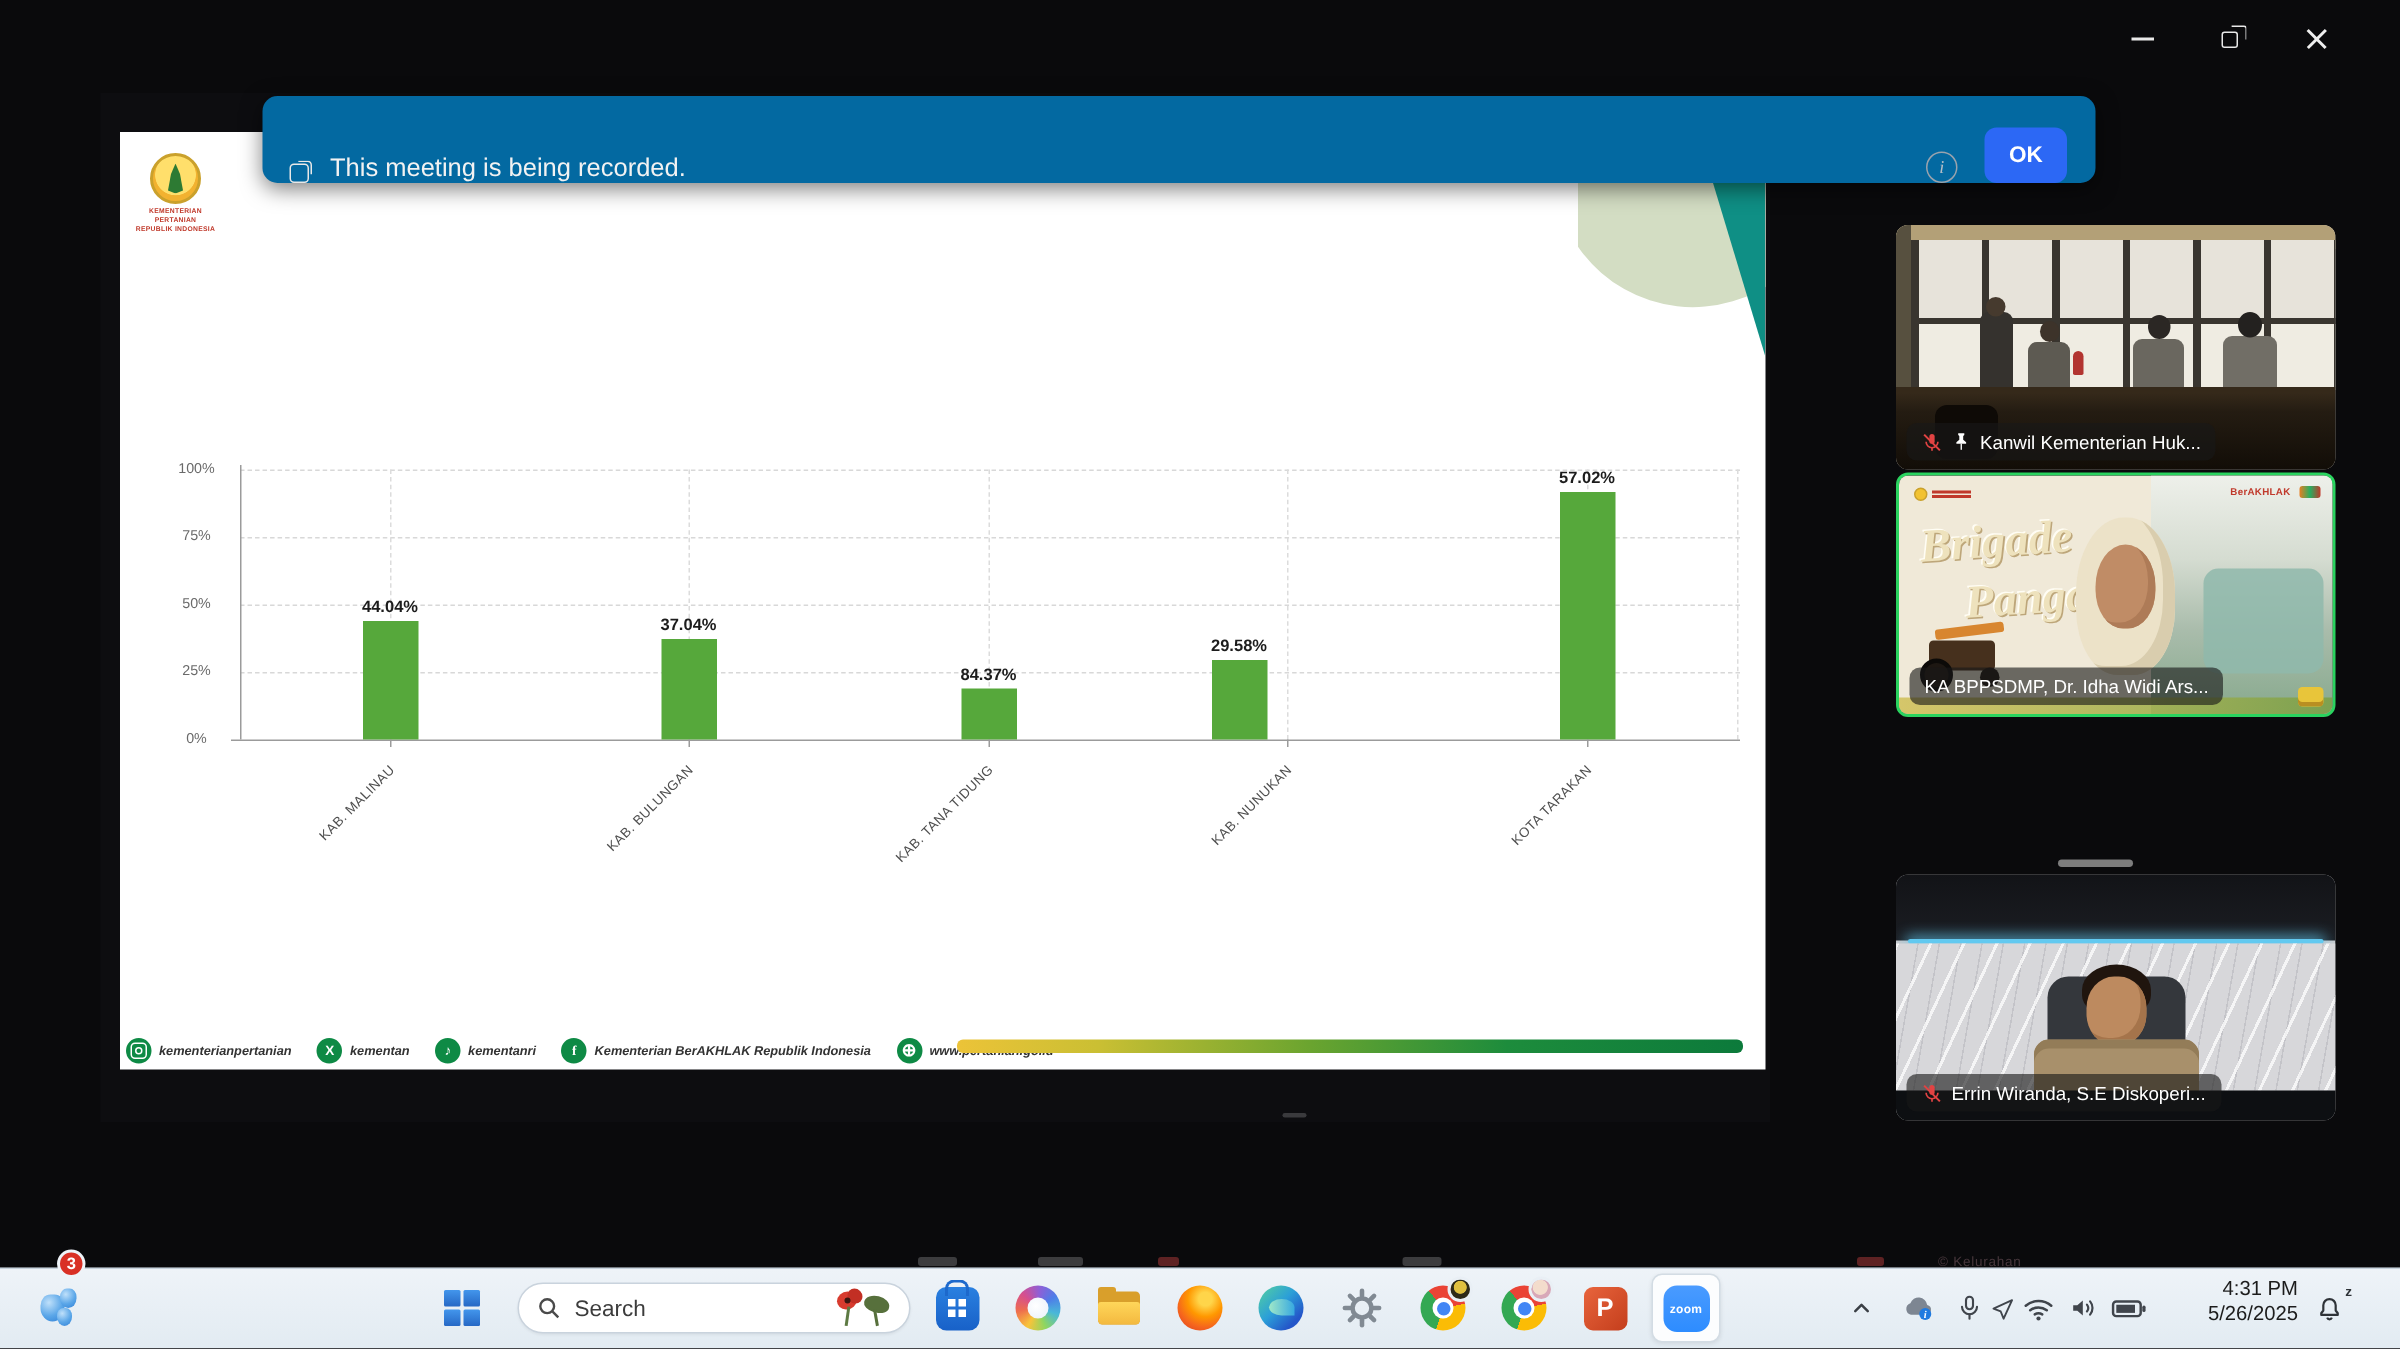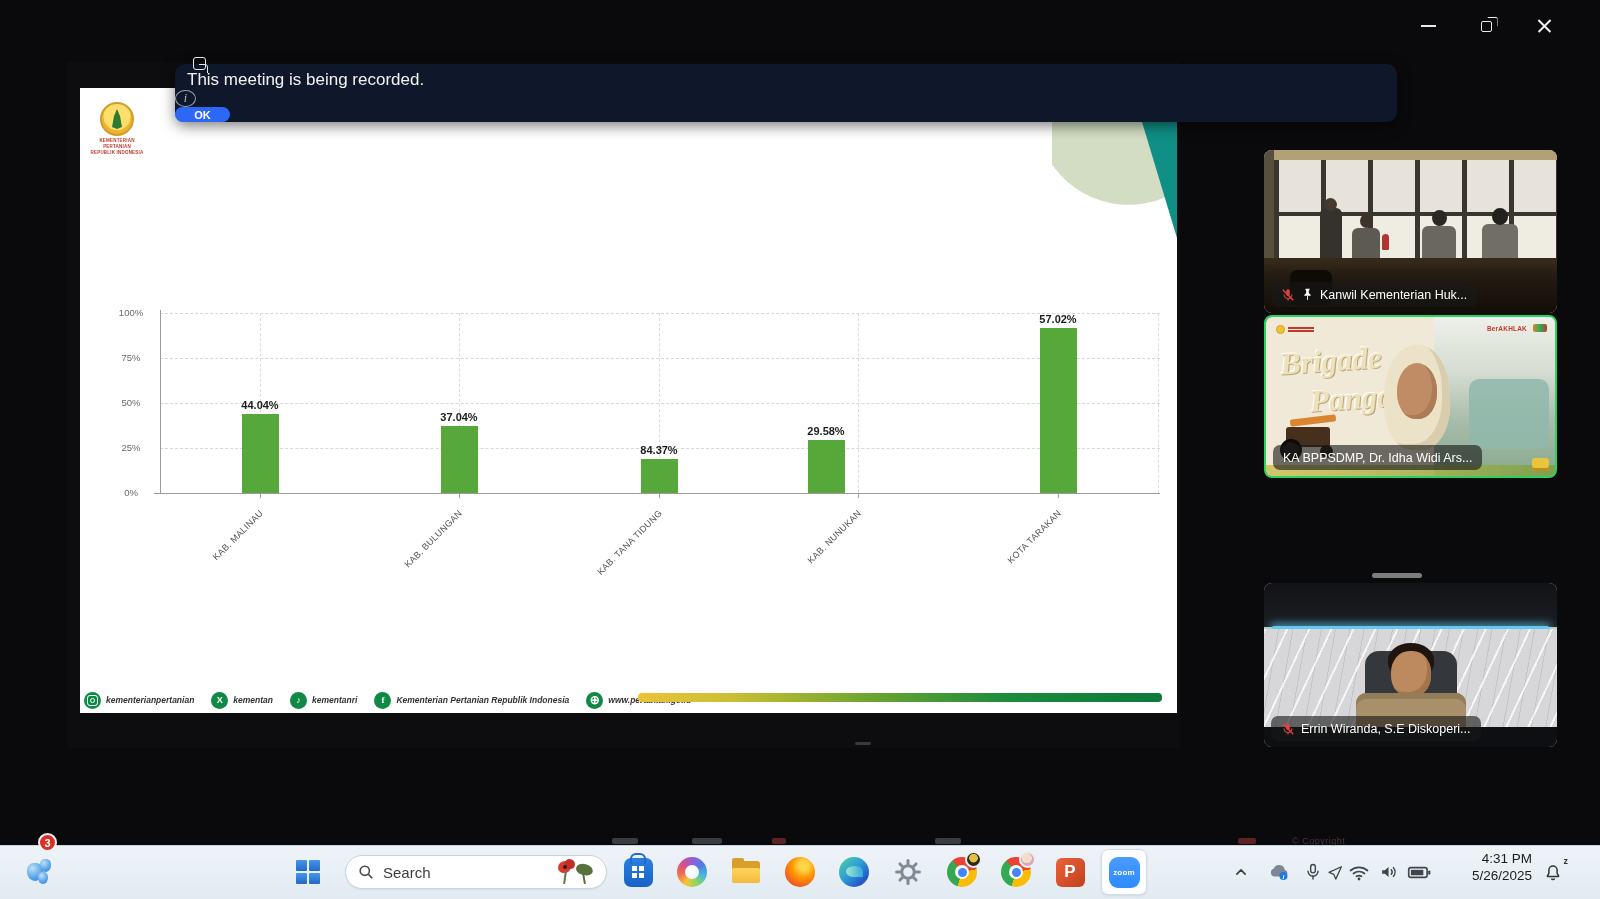--- a/index.html
+++ b/index.html
@@ -47,27 +47,27 @@
   .tickmark { position:absolute; width:0; height:5px; border-left:1.5px solid #9b9b9b; }
 
   
   .soc-row { position:absolute; left:4px; top:601px; height:22px; display:flex; align-items:center; }
   .soc-ic { width:17px; height:17px; border-radius:50%; background:#0e8a45; color:#fff; display:flex; align-items:center; justify-content:center; font-size:9px; font-weight:bold; margin-right:5px; flex:0 0 auto; }
   .soc-ic.ig-in { position:relative; } .soc-ic.ig-in:before { content:""; width:9px; height:9px; border:1.3px solid #fff; border-radius:3px; } .soc-ic.ig-in:after { content:""; position:absolute; width:3px; height:3px; border-radius:50%; border:1.2px solid #fff; }
   .soc-lbl { font-size:8.5px; font-style:italic; font-weight:bold; color:#333; margin-right:17px; white-space:nowrap; }
   .grad-bar { position:absolute; left:558px; top:605px; width:524px; height:9px; border-radius:4px; background:linear-gradient(90deg,#ecc338 0%,#cabf33 18%,#6aa42f 45%,#1d8c3c 70%,#0c7a3b 100%); }
 
   
-  #banner { position:absolute; left:175px; top:64px; width:1222px; height:58px; background:#0f172a; border-radius:10px; display:flex; align-items:flex-start; box-shadow:0 4px 14px rgba(0,0,0,.5);flex-direction:column; }
+  #banner { position:absolute; left:175px; top:64px; width:1222px; height:58px; background:#0369a1; border-radius:10px; display:flex; align-items:flex-end; box-shadow:0 4px 14px rgba(0,0,0,.5); }
   .rec-ic { position:relative; width:15px; height:15px; margin-left:18px; }
   .rec-ic:before { content:""; position:absolute; left:0; bottom:0; width:11px; height:11px; border:1.6px solid #e8e8e8; border-radius:3px; }
   .rec-ic:after { content:""; position:absolute; right:0; top:0; width:11px; height:11px; border:1.6px solid #e8e8e8; border-radius:3px; clip-path:polygon(30% 0,100% 0,100% 70%,70% 70%,70% 30%,30% 30%); }
   .banner-text { color:#f2f2f2; font-size:17px; margin-left:12px; flex:1; }
   .info-ic { width:21px; height:21px; border:1.5px solid #9aa3ad; border-radius:50%; color:#b6bec7; font-size:12px; font-style:italic; font-family:"Liberation Serif",serif; display:flex; align-items:center; justify-content:center; margin-right:18px; cursor:pointer; }
-  .ok-btn { width:55px; height:37px; background:#2c68f5; border-radius:8px; color:#fff; font-weight:bold; font-size:11px; display:flex; align-items:center; justify-content:center; margin-right:19px; cursor:pointer; }
+  .ok-btn { width:55px; height:37px; background:#2c68f5; border-radius:8px; color:#fff; font-weight:bold; font-size:15px; display:flex; align-items:center; justify-content:center; margin-right:19px; cursor:pointer; }
 
   
   .tile { position:absolute; left:1264px; width:293px; border-radius:8px; overflow:hidden; background:#222; cursor:pointer; }
   .name-pill { position:absolute; left:7px; bottom:6px; height:25px; background:rgba(25,25,25,.62); border-radius:7px; display:flex; align-items:center; padding:0 10px; gap:6px; max-width:276px; }
   .name-pill span.nm { color:#fff; font-size:12.5px; white-space:nowrap; overflow:hidden; text-overflow:ellipsis; }
 
   
   .t1-wall { position:absolute; inset:0; background:#d6d0c4; }
   .t1-topstrip { position:absolute; left:0; top:0; width:100%; height:16px; background:#b3a077; }
   .t1-frames { position:absolute; left:10px; top:10px; width:283px; height:100px; background:repeating-linear-gradient(90deg,#39352f 0 5px,rgba(0,0,0,0) 5px 47px),linear-gradient(180deg,#e7e3da 0 52px,#39352f 52px 56px,#efece2 56px 100%); }
@@ -233,21 +233,21 @@
     </div>
 
     <div class="soc-row">
       <div class="soc-ic ig-in"></div>
       <div class="soc-lbl">kementerianpertanian</div>
       <div class="soc-ic">X</div>
       <div class="soc-lbl">kementan</div>
       <div class="soc-ic">♪</div>
       <div class="soc-lbl">kementanri</div>
       <div class="soc-ic" style="font-family:'Liberation Serif',serif;">f</div>
-      <div class="soc-lbl">Kementerian Pertanian Republik Indonesia</div>
+      <div class="soc-lbl">Kementerian BerAKHLAK Republik Indonesia</div>
       <div class="soc-ic" style="font-size:12px;">⊕</div>
       <div class="soc-lbl">www.pertanian.go.id</div>
     </div>
     <div class="grad-bar"></div>
   </div>
   <div class="share-caret" style="left:788px; top:680px; position:absolute;"></div>
 </div>
 
 <div id="banner">
   <div class="rec-ic"></div>
@@ -493,13 +493,13 @@
   <div>4:31 PM</div>
   <div>5/26/2025</div>
 </div>
 <div class="tray-ic" style="left:1540px;">
   <svg width="22" height="22" viewBox="0 0 24 24">
       <path d="M6 17h12v-1.2l-1.5-2v-3.8a4.5 4.5 0 0 0-9 0v3.8l-1.5 2z" fill="none" stroke="#2f3338" stroke-width="1.6" stroke-linejoin="round"></path>
       <path d="M10.3 19a1.8 1.8 0 0 0 3.4 0" fill="none" stroke="#2f3338" stroke-width="1.6"></path>
     </svg>
   <span style="position:absolute; right:-2px; top:-3px; font-size:9px; font-weight:bold; color:#2f3338;">z</span>
 </div>
-<div class="watermark">© Copyright</div>
+<div class="watermark">© Kelurahan</div>
 
 </body></html>

